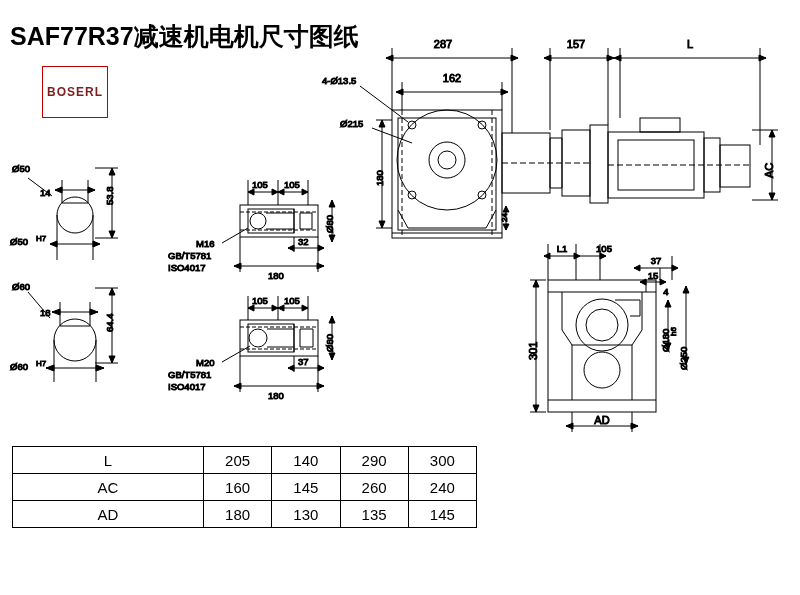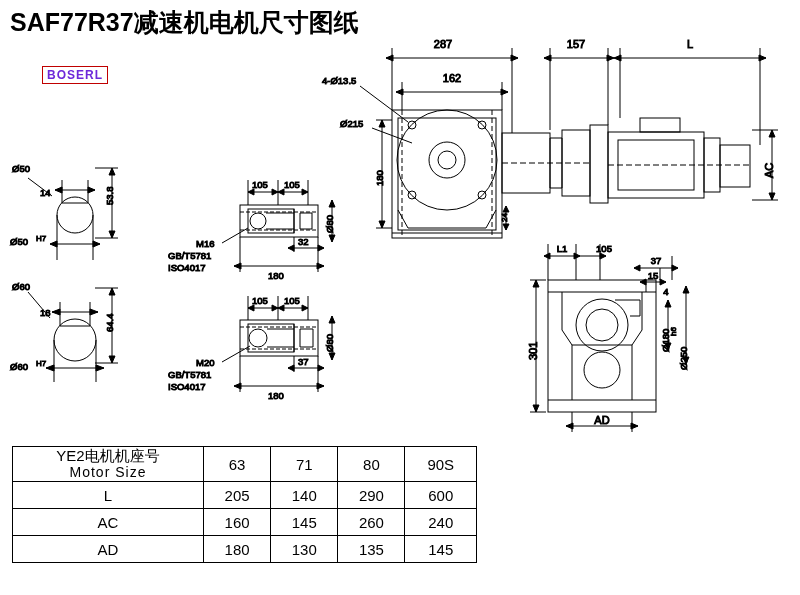--- a/index.html
+++ b/index.html
@@ -5,31 +5,31 @@
   html,body{margin:0;padding:0;}
   body{
     width:800px;height:595px;
     background:#ffffff;
     font-family:"Liberation Sans", sans-serif;
     color:#000;
     position:relative;
     overflow:hidden;
   }
   .title{
-    position:absolute;left:10px;top:6px;
+    position:absolute;left:10px;top:20px;
     font-size:25px;font-weight:bold;
     letter-spacing:0px;
     white-space:nowrap;
   }
   .logo{
     position:absolute;left:42px;top:66px;
     border:1px solid #c00000;
-    color:#6d28d9;
+    color:#7f1d1d;
     font-size:12px;font-weight:bold;
-    padding:1px 4px;
+    padding:18px 4px;
     letter-spacing:1px;
   }
   svg{position:absolute;left:0;top:0;}
   .dim{font-family:"Liberation Sans", sans-serif;font-size:11px;fill:#000;}
   .dim-s{font-family:"Liberation Sans", sans-serif;font-size:9.5px;fill:#000;}
   .dim-xs{font-family:"Liberation Sans", sans-serif;font-size:8px;fill:#000;}
 
   
   .spec-table{
     position:absolute;left:12px;top:446px;
@@ -354,36 +354,26 @@
     <text class="dim" x="537" y="360" transform="rotate(-90 537 360)">301</text>
     <text class="dim-s" x="669" y="352" transform="rotate(-90 669 352)">Ø180</text>
     <text class="dim-xs" x="676" y="336" transform="rotate(-90 676 336)">h6</text>
     <text class="dim-s" x="687" y="370" transform="rotate(-90 687 370)">Ø250</text>
     <text class="dim" x="602" y="424" text-anchor="middle">AD</text>
   </g>
 </svg>
 
 <table class="spec-table">
   <tbody>
-      <tr>
-    <td class="first">
-      <span class="hdr-cn">YE2电机机座号</span>
-      <span class="hdr-en">Motor Size</span>
-    </td>
-    <td>63</td>
-    <td>71</td>
-    <td>80</td>
-    <td>90S</td>
-  </tr>
   <tr>
     <td class="first">L</td>
     <td>205</td>
     <td>140</td>
     <td>290</td>
-    <td>600</td>
+    <td>300</td>
   </tr>
   <tr>
     <td class="first">AC</td>
     <td>160</td>
     <td>145</td>
     <td>260</td>
     <td>240</td>
   </tr>
   <tr>
     <td class="first">AD</td>

